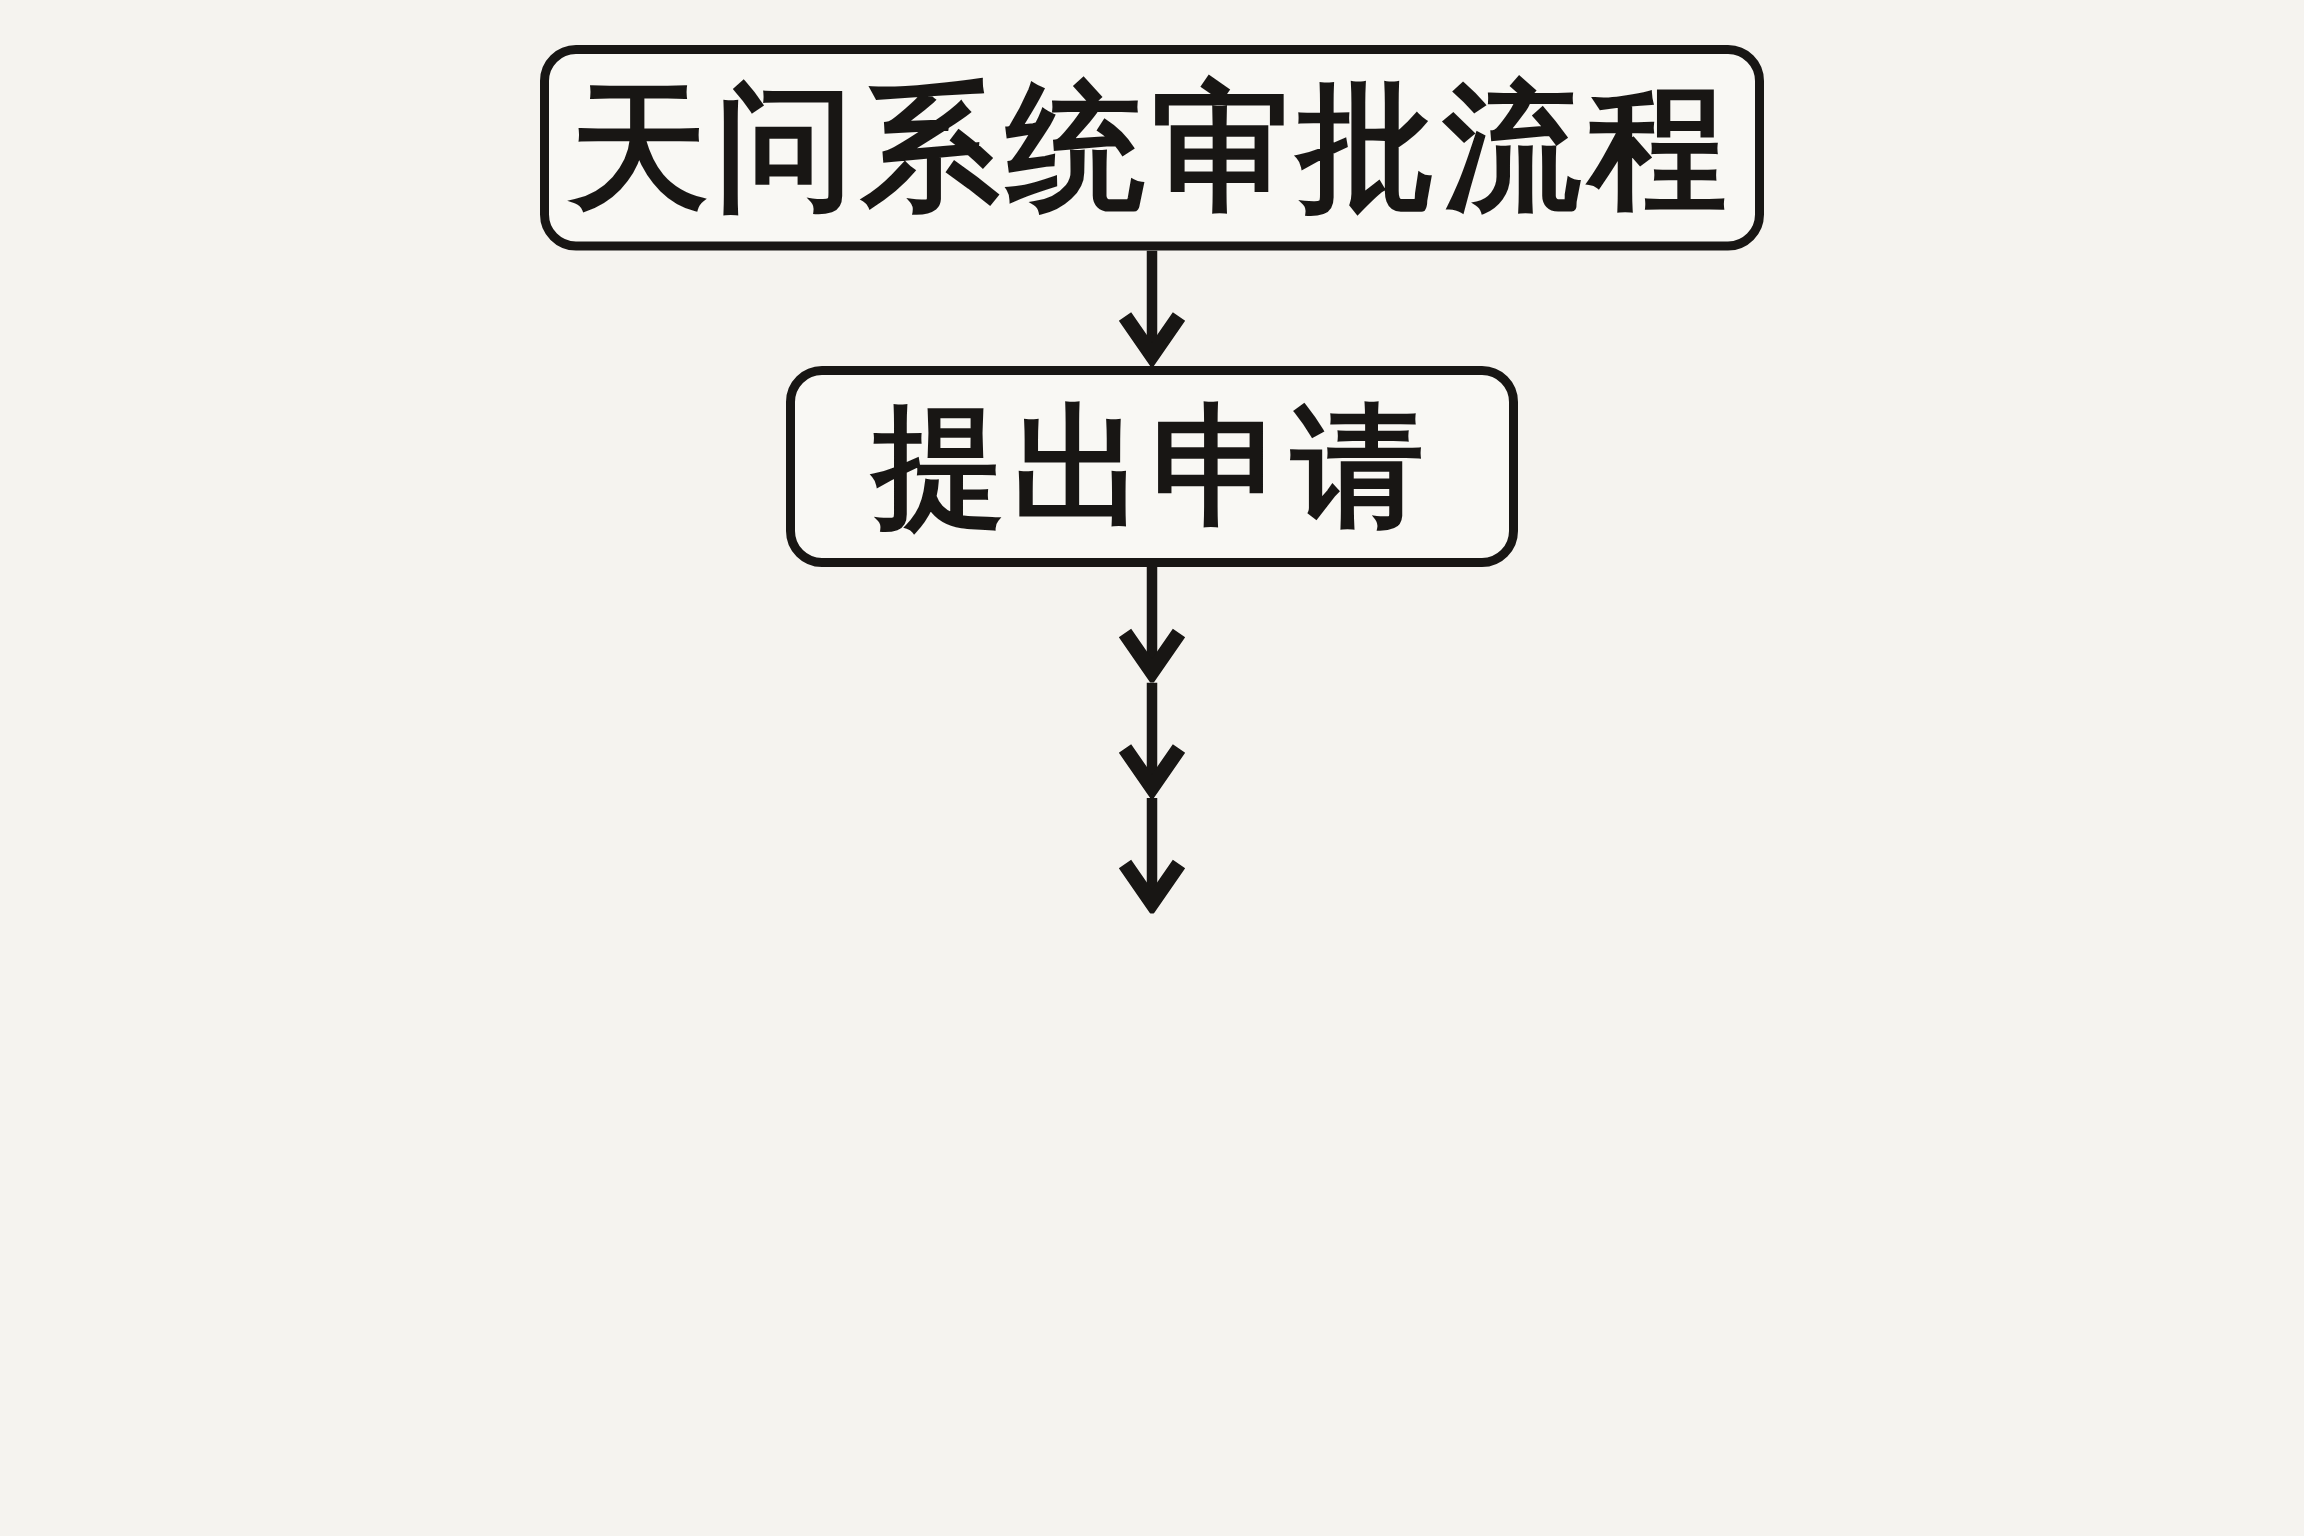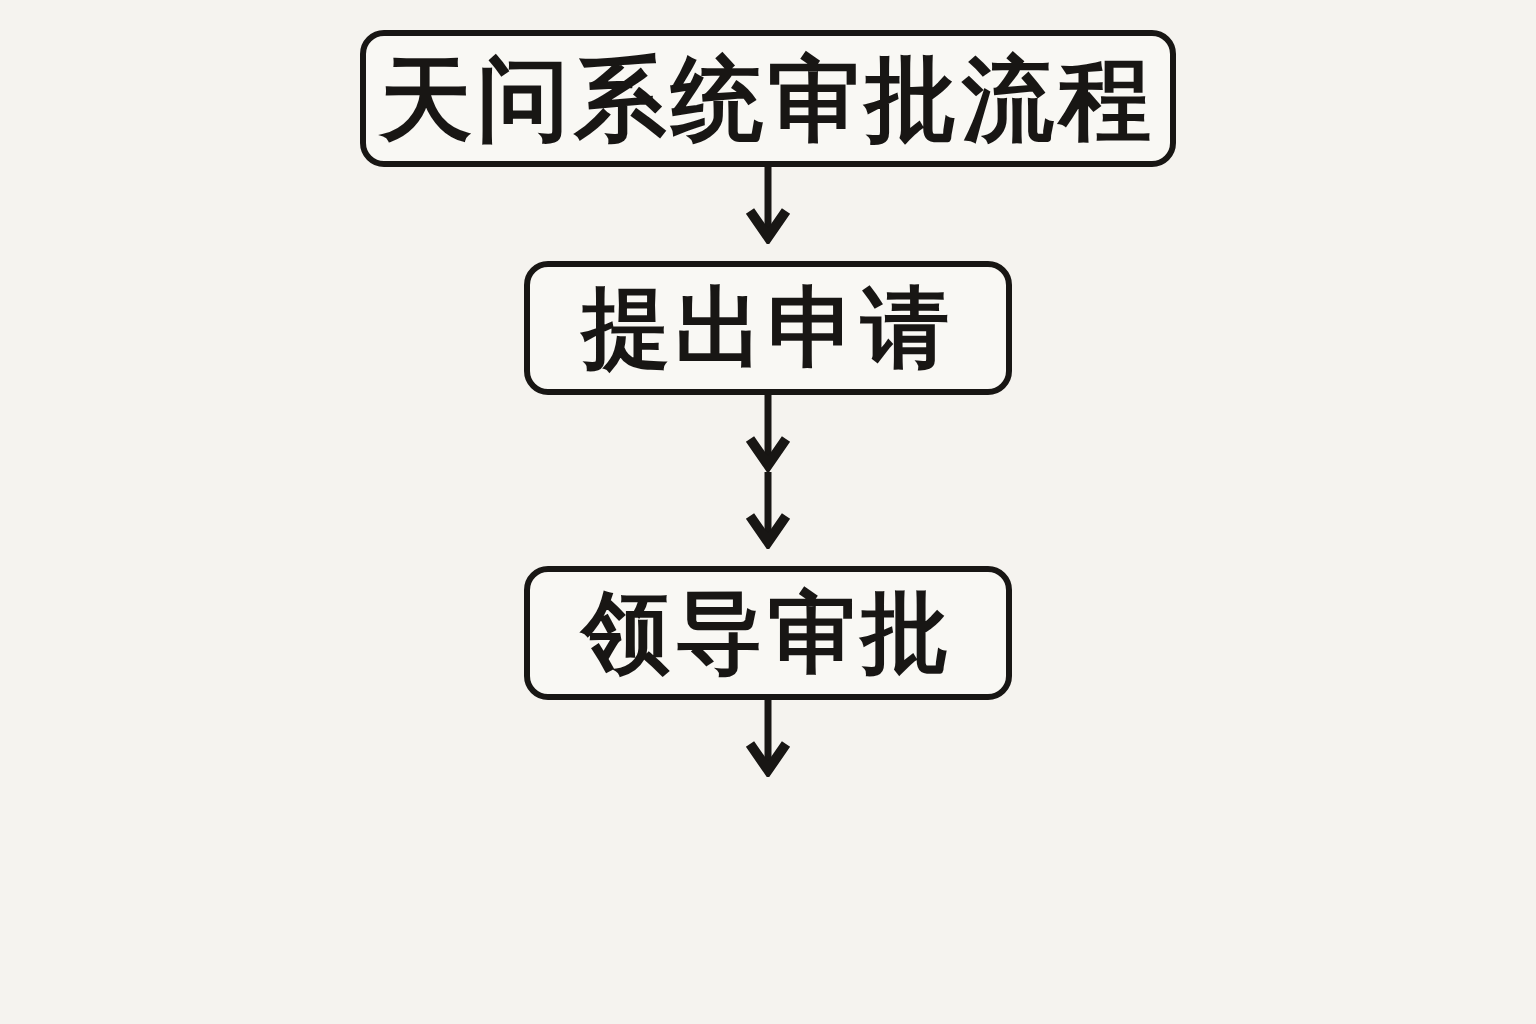--- a/index.html
+++ b/index.html
@@ -39,21 +39,20 @@
   }
   .node.title {
     width: 816px;
     height: 137px;
     font-size: 92px;
   }
   .node.step {
     width: 488px;
     height: 134px;
     font-size: 88px;
-    margin-top: 17px;
   }
   .arrow {
     height: 77px;
     display: flex;
     align-items: center;
     justify-content: center;
   }
   .arrow svg {
     display: block;
   }
@@ -87,23 +86,20 @@
     </div>
 
 
     <div class="arrow">
       <svg width="64" height="77" viewBox="0 0 64 77" aria-hidden="true">
         <line x1="32" y1="0" x2="32" y2="64" stroke="#181614" stroke-width="7"></line>
         <polyline points="14,44 32,70 50,44" fill="none" stroke="#181614" stroke-width="10"></polyline>
       </svg>
     </div>
 
-    <div class="node step">
-      <span>领导审批</span>
-    </div>
 
     <div class="arrow">
       <svg width="64" height="77" viewBox="0 0 64 77" aria-hidden="true">
         <line x1="32" y1="0" x2="32" y2="64" stroke="#181614" stroke-width="7"></line>
         <polyline points="14,44 32,70 50,44" fill="none" stroke="#181614" stroke-width="10"></polyline>
       </svg>
     </div>
 
 
   </div>

